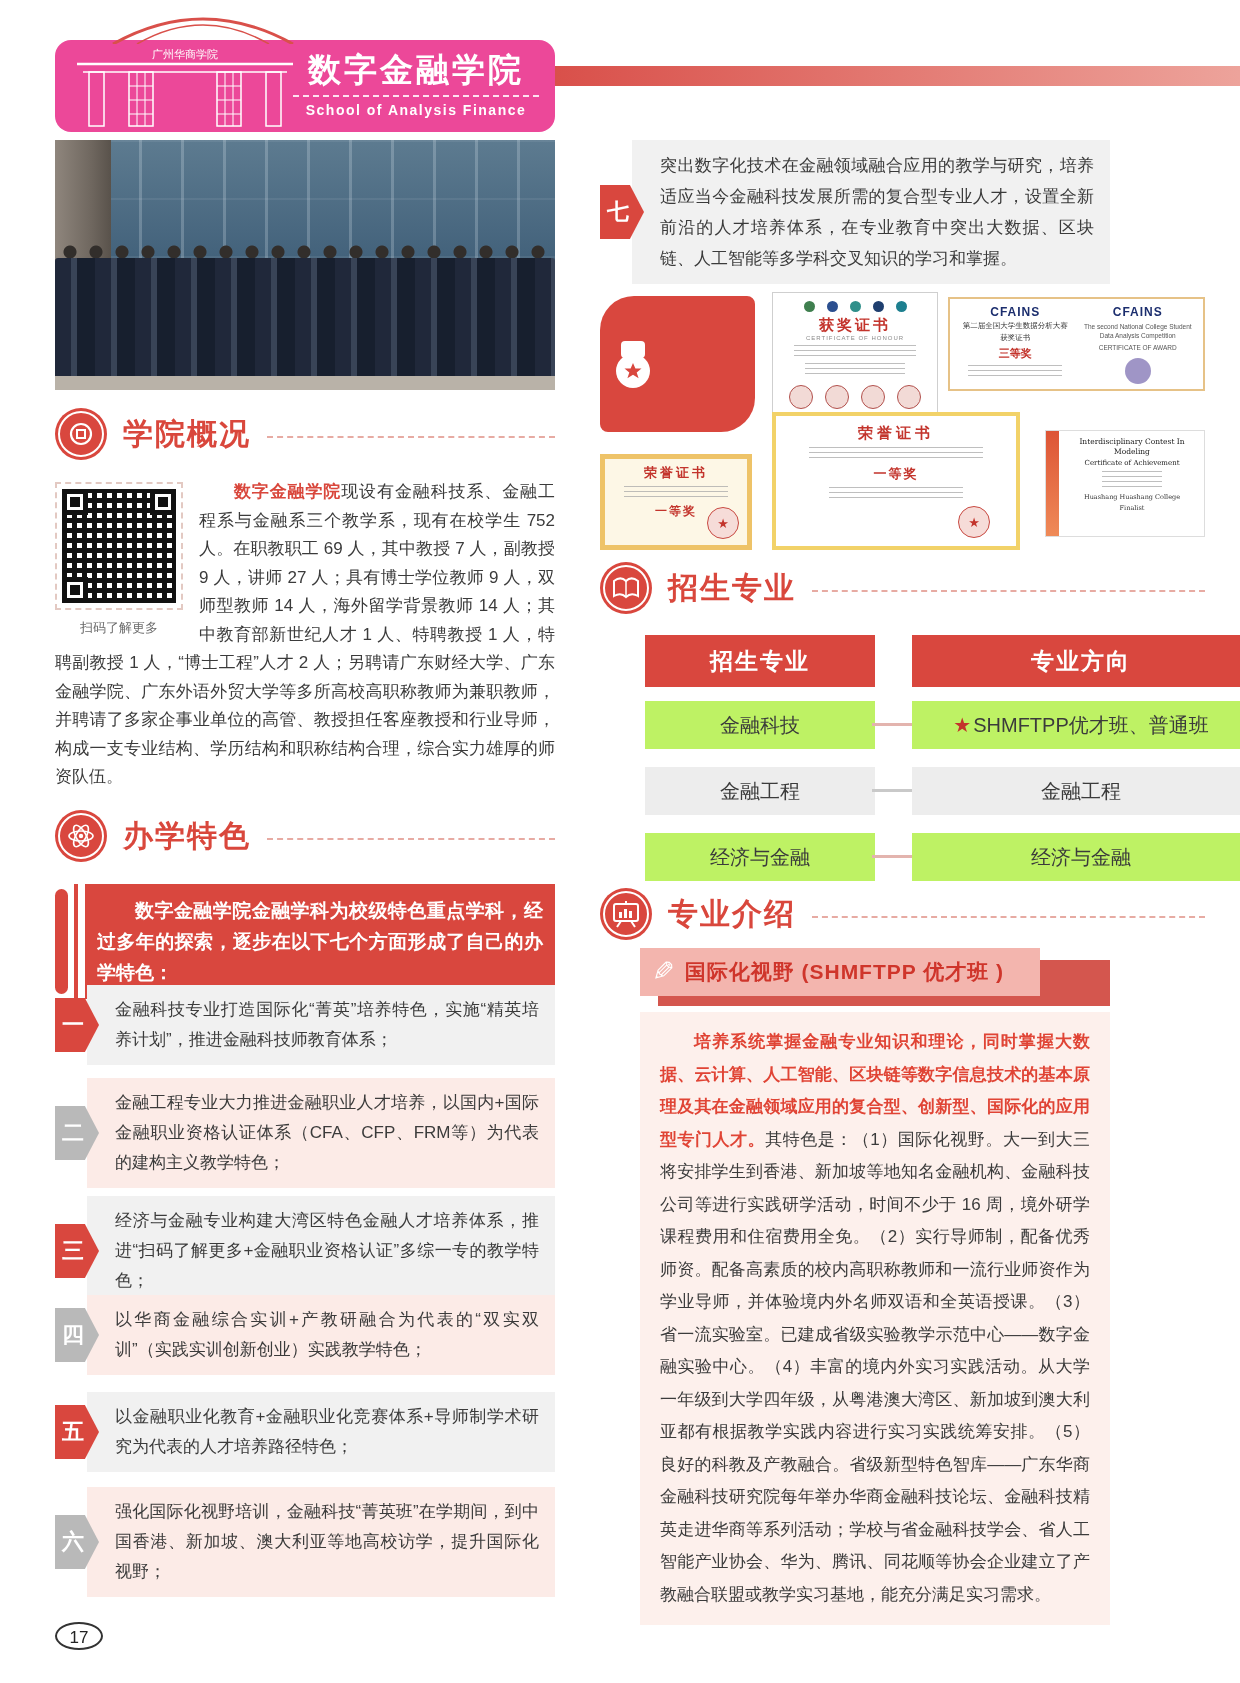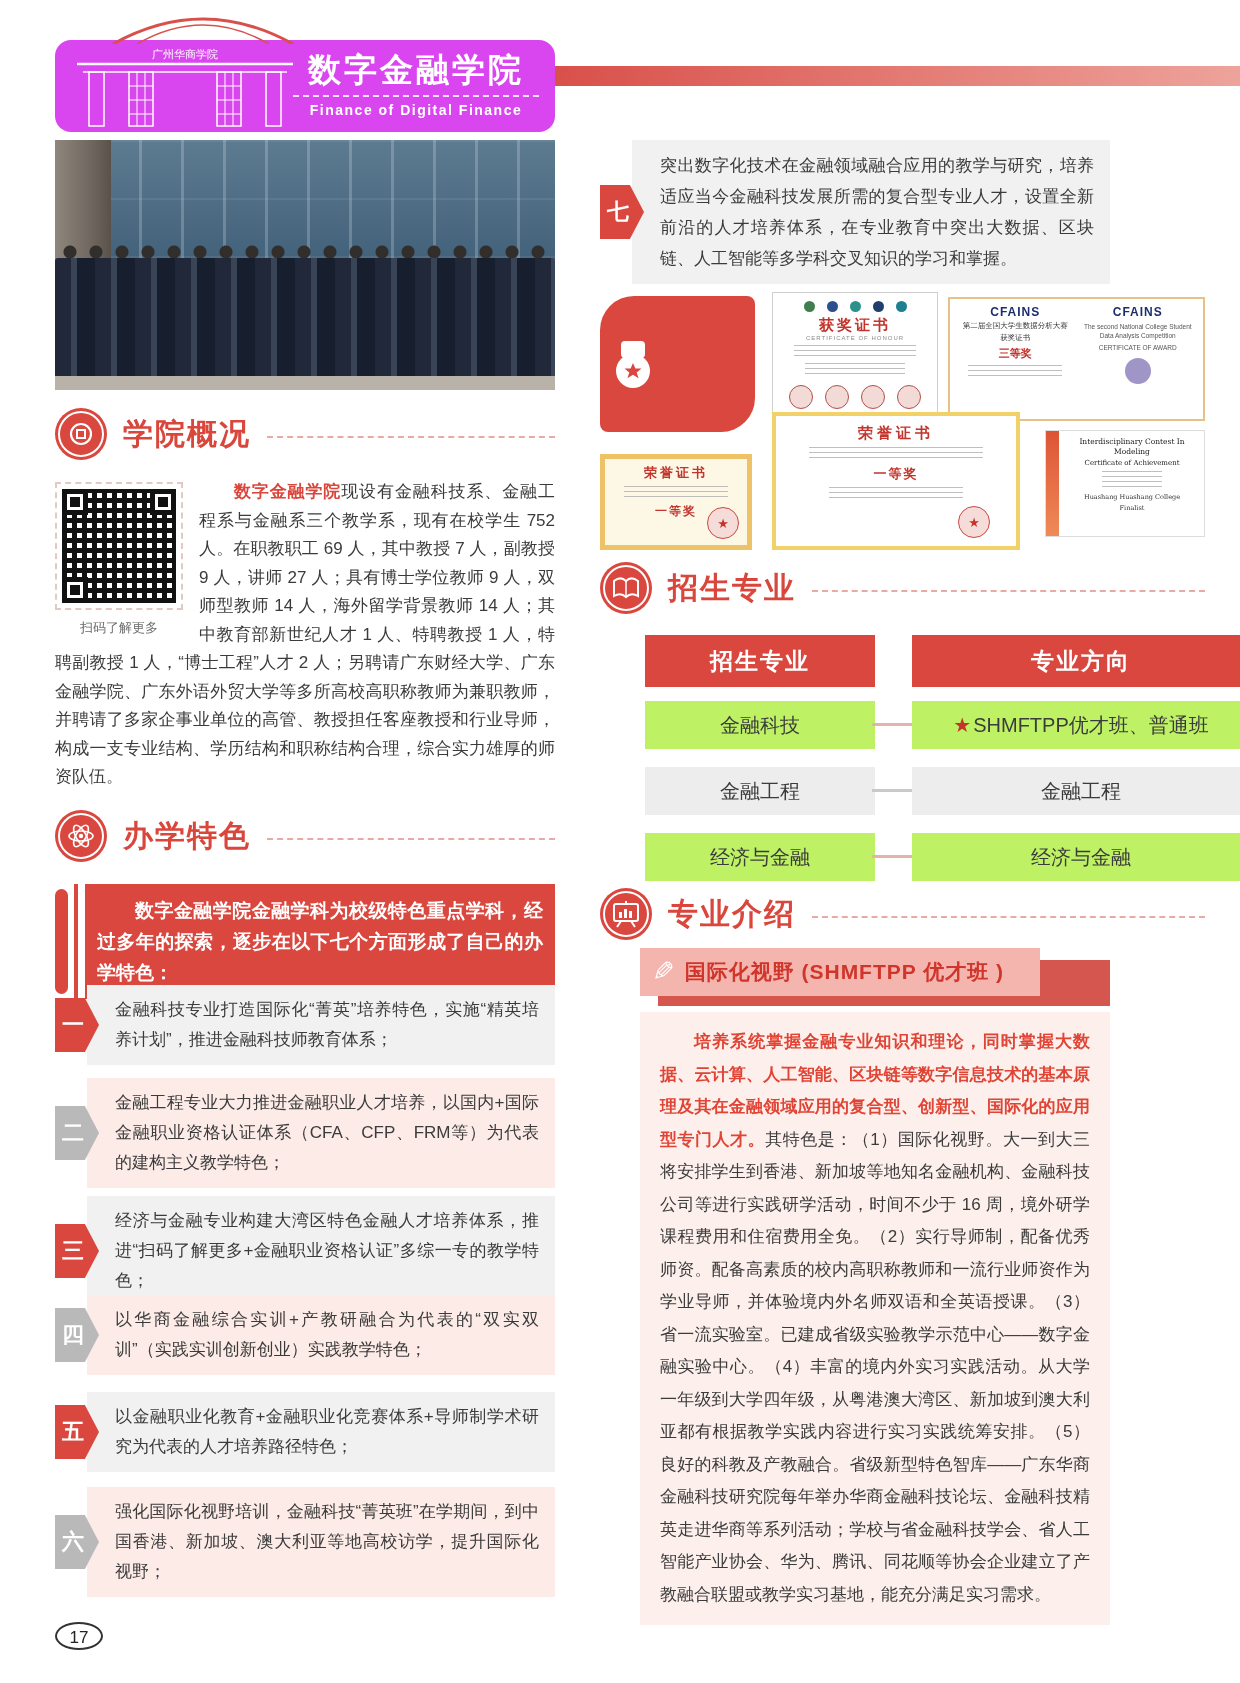--- a/index.html
+++ b/index.html
@@ -4,21 +4,21 @@
 <style>
   html,body{margin:0;padding:0;}
   body{
     width:1240px;height:1683px;position:relative;background:#ffffff;
     font-family:"Liberation Sans","DejaVu Sans",sans-serif;color:#3b3b3b;
     overflow:hidden;
   }
   
   .header-banner{
     position:absolute;left:55px;top:40px;width:500px;height:92px;
-    background:#d946ef;border-radius:16px;overflow:visible;
+    background:#ec4899;border-radius:16px;overflow:visible;
   }
   .dome-svg{position:absolute;left:28px;top:-36px;}
   .gate-svg{position:absolute;left:10px;top:4px;}
   .header-title{
     position:absolute;right:14px;top:8px;width:250px;text-align:center;color:#fff;
   }
   .header-title .cn{font-size:33px;font-weight:bold;letter-spacing:3px;line-height:44px;}
   .header-title .divider{border-top:2px dashed rgba(255,255,255,.85);margin:3px 2px 5px 2px;}
   .header-title .en{font-size:14px;font-weight:bold;letter-spacing:1.5px;}
   .header-line{
@@ -89,21 +89,21 @@
   .cert{position:absolute;background:#fff;box-sizing:border-box;overflow:hidden;}
   .cert .tl{width:78%;margin:4px auto 0;height:14px;
     background:repeating-linear-gradient(#a9a9a9 0 1px,rgba(0,0,0,0) 1px 5px);opacity:.75;}
   .cert1{left:172px;top:0;width:166px;height:142px;border:1px solid #cfcfcf;padding:6px 4px;}
   .c1-logos{display:flex;justify-content:center;gap:12px;margin:2px 0 4px;}
   .c1-logos span{width:11px;height:11px;border-radius:50%;display:inline-block;}
   .c1-title{text-align:center;color:#c3342c;font-weight:bold;font-size:15px;letter-spacing:3px;}
   .c1-sub{text-align:center;color:#8a8a8a;font-size:6px;letter-spacing:1px;}
   .c1-seals{display:flex;justify-content:space-around;margin-top:8px;padding:0 6px;}
   .seal{width:22px;height:22px;border-radius:50%;border:1.5px solid #b2514d;background:#f2dad6;}
-  .cert2{left:348px;top:5px;width:257px;height:124px;border:2px solid #e6c287;display:flex;padding:6px 8px;gap:8px;}
+  .cert2{left:348px;top:5px;width:257px;height:94px;border:2px solid #e6c287;display:flex;padding:6px 8px;gap:8px;}
   .c2col{flex:1;text-align:center;}
   .c2brand{color:#1c2e6e;font-weight:bold;font-size:12px;letter-spacing:1px;}
   .c2line{font-size:7.5px;color:#333;margin-top:2px;}
   .c2award{color:#c3342c;font-weight:bold;font-size:11px;margin-top:3px;}
   .c2en{font-size:6.5px;color:#555;margin-top:3px;line-height:9px;}
   .c2seal{width:26px;height:26px;border-radius:50%;background:#6b5ca8;opacity:.65;margin:6px auto 0;}
   .cert3{left:0;top:162px;width:152px;height:96px;border:5px solid #eec368;background:#fdf7e6;padding:5px 4px;}
   .c3-title{text-align:center;color:#c3342c;font-weight:bold;font-size:13px;letter-spacing:3px;}
   .c3-award{text-align:center;color:#c3342c;font-weight:bold;font-size:12px;letter-spacing:2px;margin-top:3px;}
   .c3-seal{position:absolute;right:8px;bottom:6px;}
@@ -168,21 +168,21 @@
     <line x1="160" y1="28" x2="160" y2="82" stroke="#fff" stroke-width="1"></line>
     <line x1="168" y1="28" x2="168" y2="82" stroke="#fff" stroke-width="1"></line>
     <line x1="152" y1="42" x2="176" y2="42" stroke="#fff" stroke-width="1"></line>
     <line x1="152" y1="56" x2="176" y2="56" stroke="#fff" stroke-width="1"></line>
     <line x1="152" y1="70" x2="176" y2="70" stroke="#fff" stroke-width="1"></line>
     <rect x="201" y="28" width="15" height="54" stroke="#fff" stroke-width="1.5" fill="none"></rect>
   </svg>
   <div class="header-title">
     <div class="cn">数字金融学院</div>
     <div class="divider"></div>
-    <div class="en">Finance of Digital Finance</div>
+    <div class="en">School of Analysis Finance</div>
   </div>
 </div>
 <div class="header-line"></div>
 
 <div class="photo">
   <div class="glass"></div>
   <div class="pillar"></div>
   <div class="heads"></div>
   <div class="crowd"></div>
   <div class="floor"></div>

